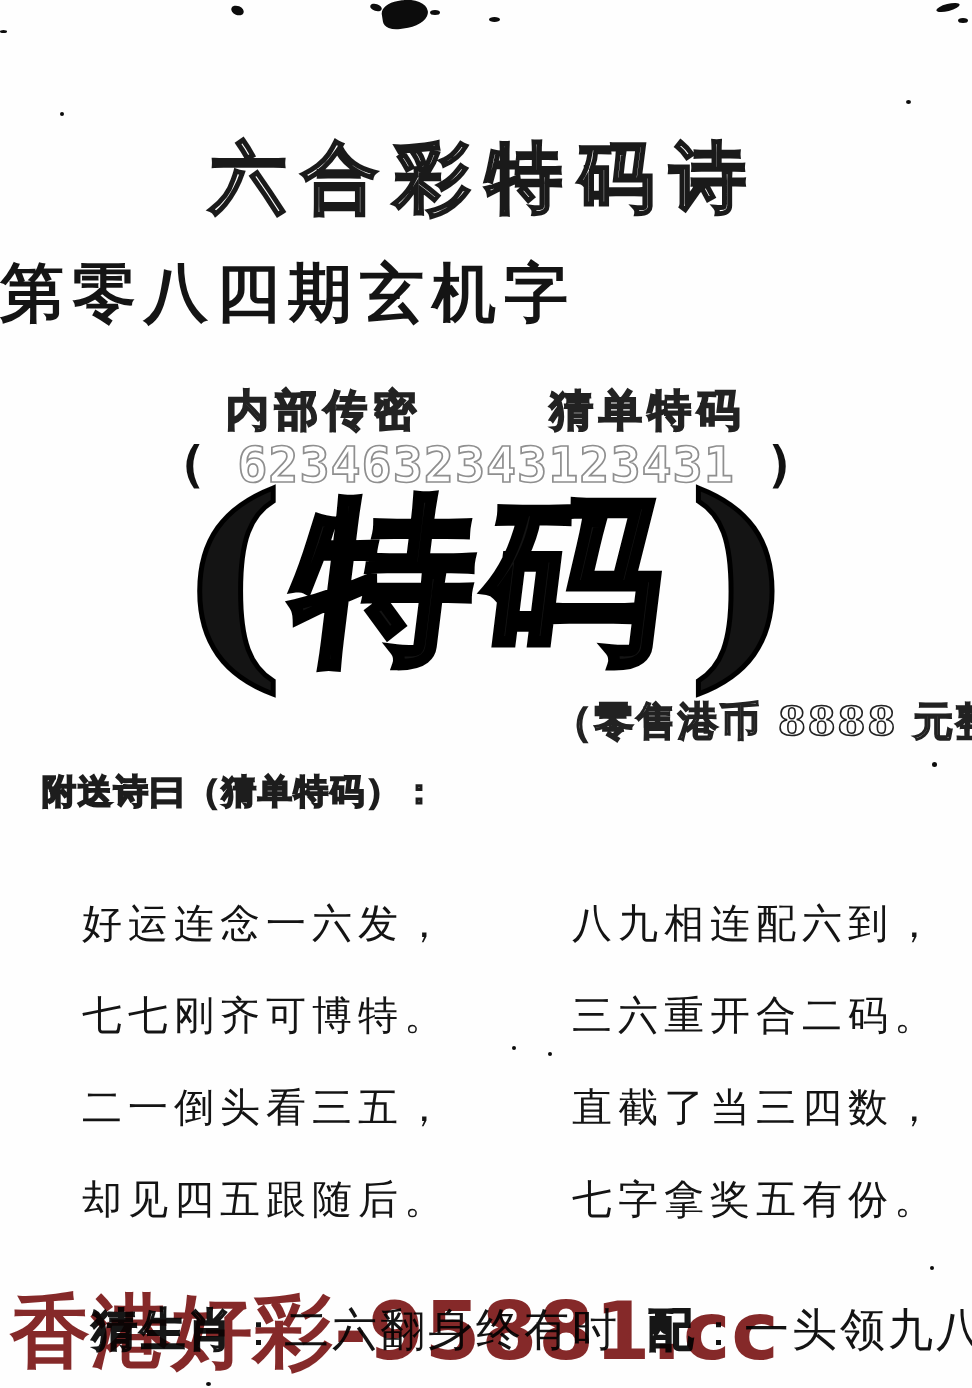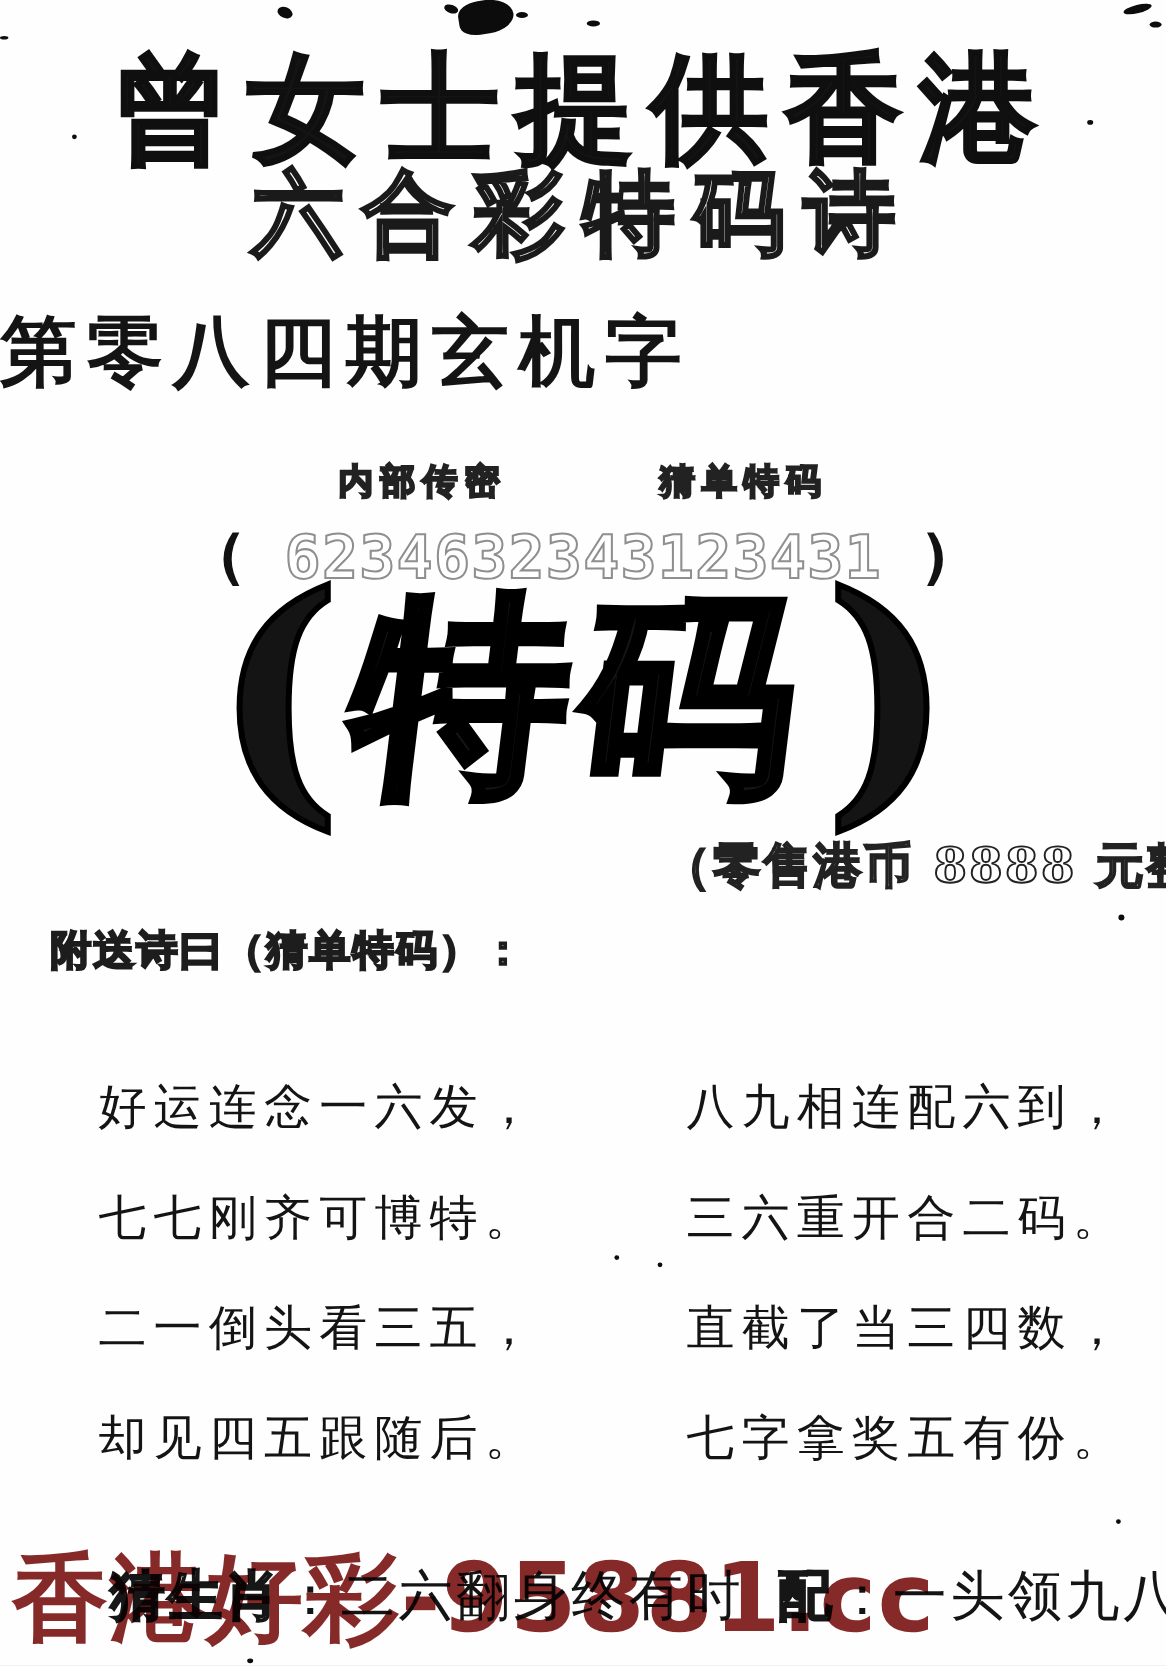--- a/index.html
+++ b/index.html
@@ -32,21 +32,21 @@
     -webkit-text-stroke:2.6px #1a1a1a;
   }
   .issue {
     top:250px; left:0; right:0; 
     font-size:64px; font-weight:600; letter-spacing:8px;
   }
   .notice-row {
     top:382px; left:0; right:0;
     display:flex; justify-content:center; gap:128px;
   }
-  .notice { font-size:29px; letter-spacing:6px; -webkit-text-stroke:2px #222; }
+  .notice { font-size:43px; letter-spacing:6px; -webkit-text-stroke:2px #222; }
 
   .code-line {
     top:436px; left:0; right:0; text-align:center;
     font-family:"DejaVu Sans Mono","Liberation Mono",monospace;
     font-size:50px; font-weight:700;
   }
   .code-paren { color:#111; letter-spacing:0; }
   .code-digits {
     color:#ffffff;
     -webkit-text-stroke:1.7px #8f8f8f;
@@ -123,21 +123,20 @@
   <div class="artifact" style="left:958px;top:18px;width:10px;height:5px;border-radius:50%;"></div>
   <div class="artifact" style="left:906px;top:100px;width:5px;height:4px;border-radius:50%;"></div>
   <div class="artifact" style="left:60px;top:112px;width:4px;height:4px;border-radius:50%;"></div>
   <div class="artifact" style="left:0;top:30px;width:7px;height:3px;border-radius:50%;"></div>
   <div class="artifact" style="left:932px;top:762px;width:5px;height:5px;border-radius:50%;"></div>
   <div class="artifact" style="left:512px;top:1046px;width:4px;height:4px;border-radius:50%;"></div>
   <div class="artifact" style="left:548px;top:1052px;width:4px;height:4px;border-radius:50%;"></div>
   <div class="artifact" style="left:930px;top:1266px;width:4px;height:4px;border-radius:50%;"></div>
   <div class="artifact" style="left:206px;top:1382px;width:5px;height:4px;border-radius:50%;"></div>
 
-  <div class="abs title1">曾女士提供香港</div>
   <div class="abs title2 hollow">六合彩特码诗</div>
   <div class="abs issue">第零八四期玄机字</div>
 
   <div class="abs notice-row">
     <span class="hollow notice">内部传密</span>
     <span class="hollow notice">猜单特码</span>
   </div>
 
   <div class="abs code-line">
     <span class="code-paren">(</span>

